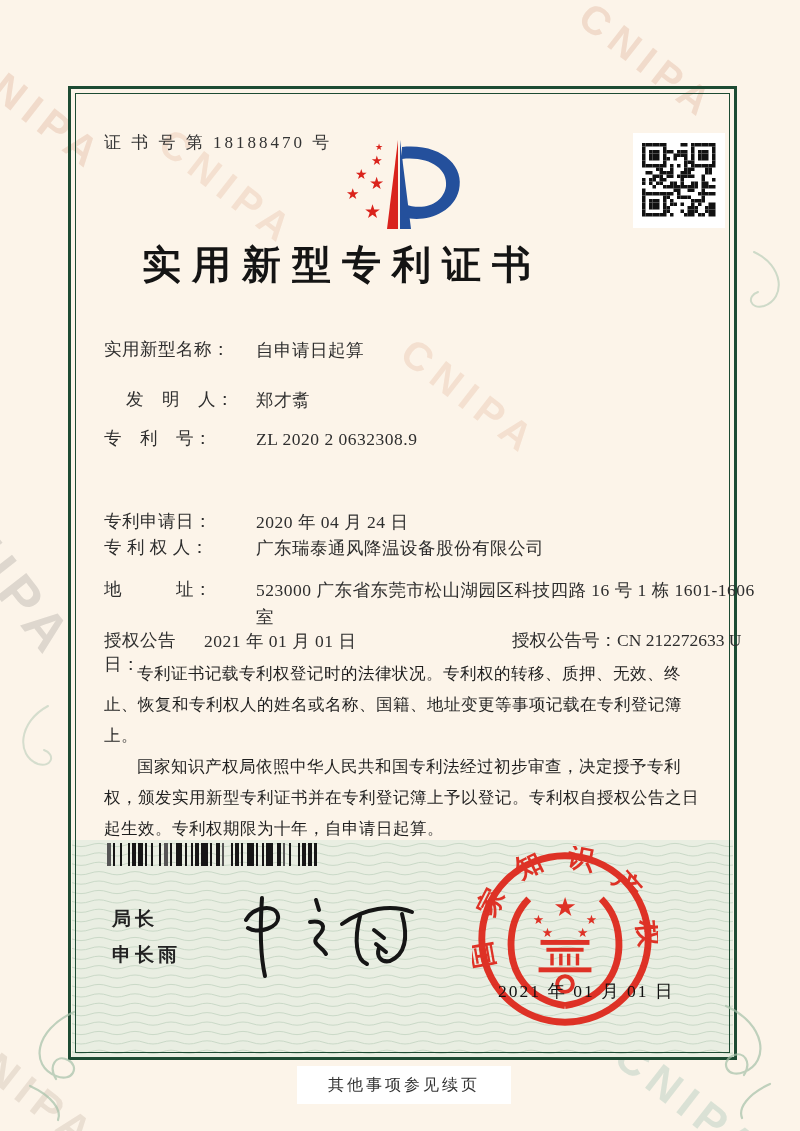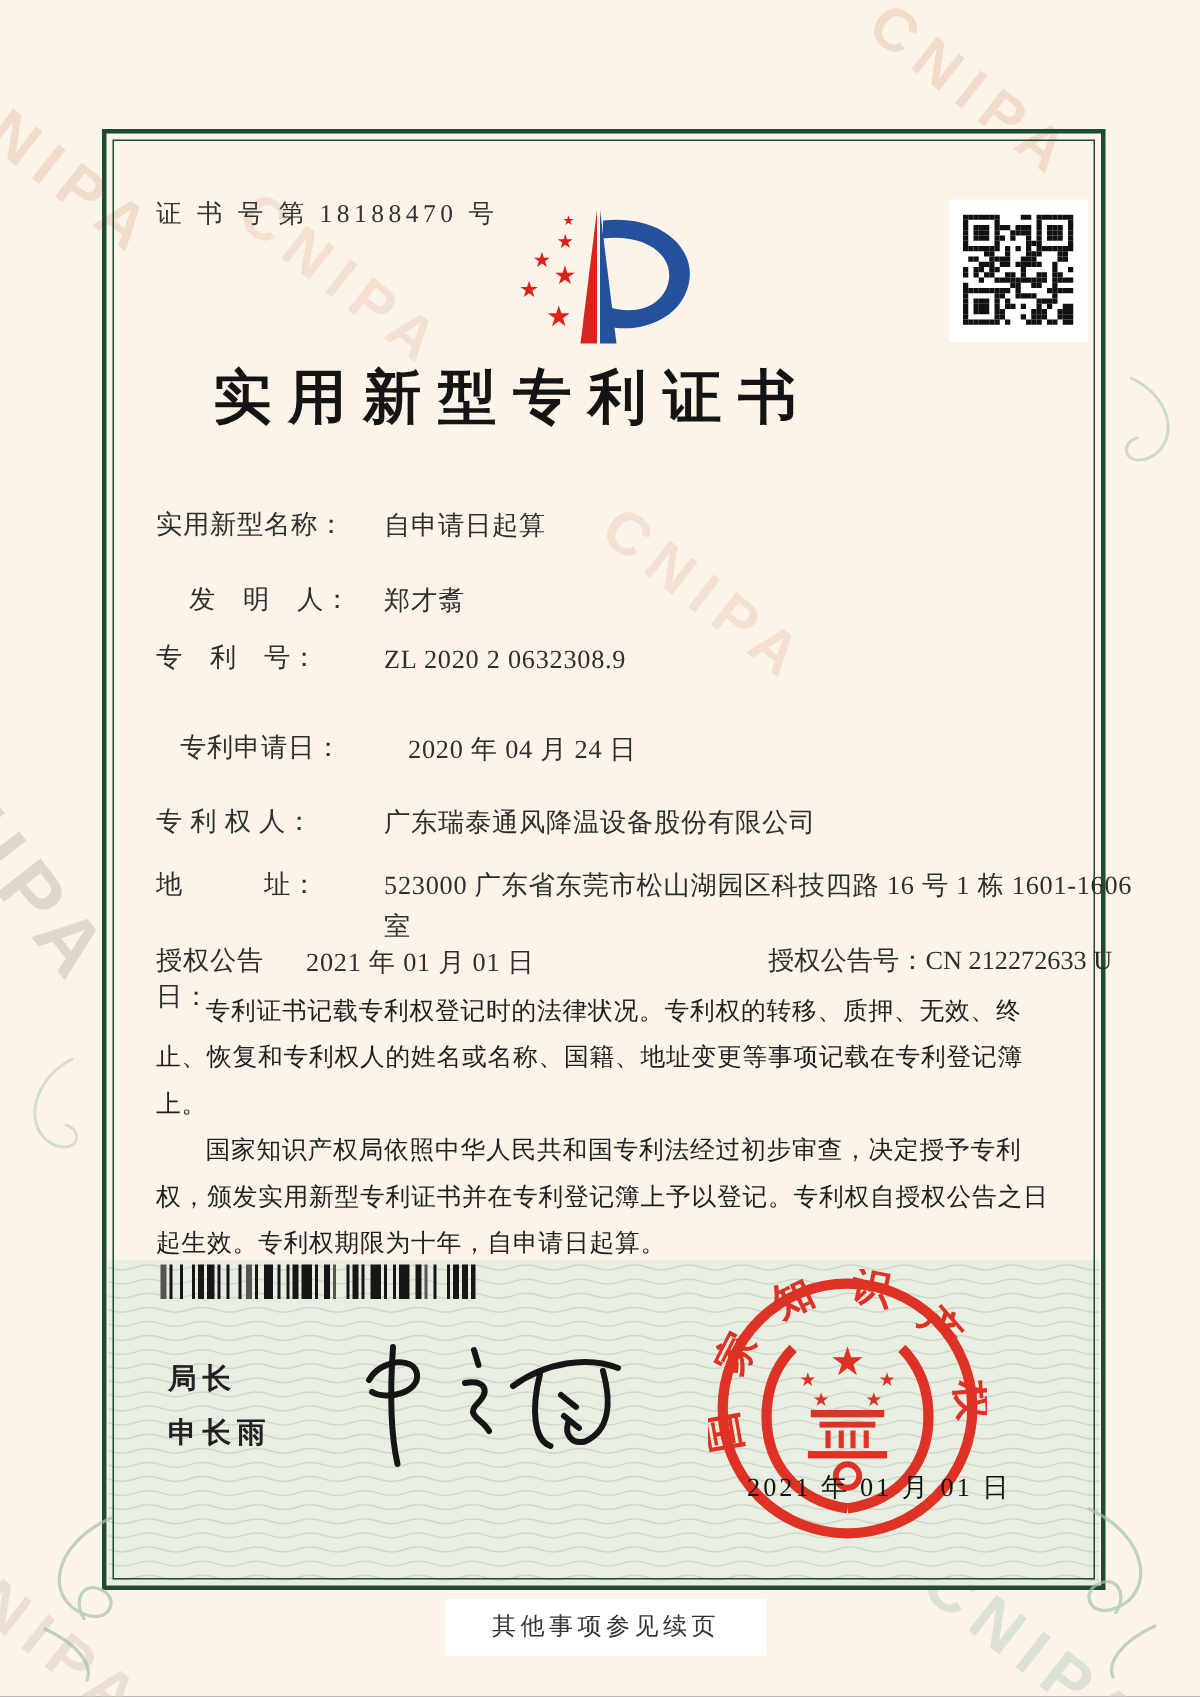--- a/index.html
+++ b/index.html
@@ -383,21 +383,21 @@
 
   <div class="frow" style="top:337px;">
     <span class="flabel" style="width:152px;">实用新型名称：</span><span class="fvalue">自申请日起算</span>
   </div>
   <div class="frow" style="top:387px;">
     <span class="flabel" style="width:152px;text-align:center;">发　明　人：</span><span class="fvalue">郑才翥</span>
   </div>
   <div class="frow" style="top:426px;">
     <span class="flabel" style="width:152px;">专　利　号：</span><span class="fvalue">ZL 2020 2 0632308.9</span>
   </div>
-  <div class="frow" style="top:486px;margin-left:16px;">
+  <div class="frow" style="top:509px;">
     <span class="flabel" style="width:152px;">专利申请日：</span><span class="fvalue">2020 年 04 月 24 日</span>
   </div>
   <div class="frow" style="top:535px;">
     <span class="flabel" style="width:152px;">专 利 权 人：</span><span class="fvalue">广东瑞泰通风降温设备股份有限公司</span>
   </div>
   <div class="frow" style="top:577px;">
     <span class="flabel" style="width:152px;">地　　　址：</span><span class="fvalue" style="width:502px;">523000 广东省东莞市松山湖园区科技四路 16 号 1 栋 1601-1606 室</span>
   </div>
 
   <div class="frow" style="top:628px;width:610px;">

